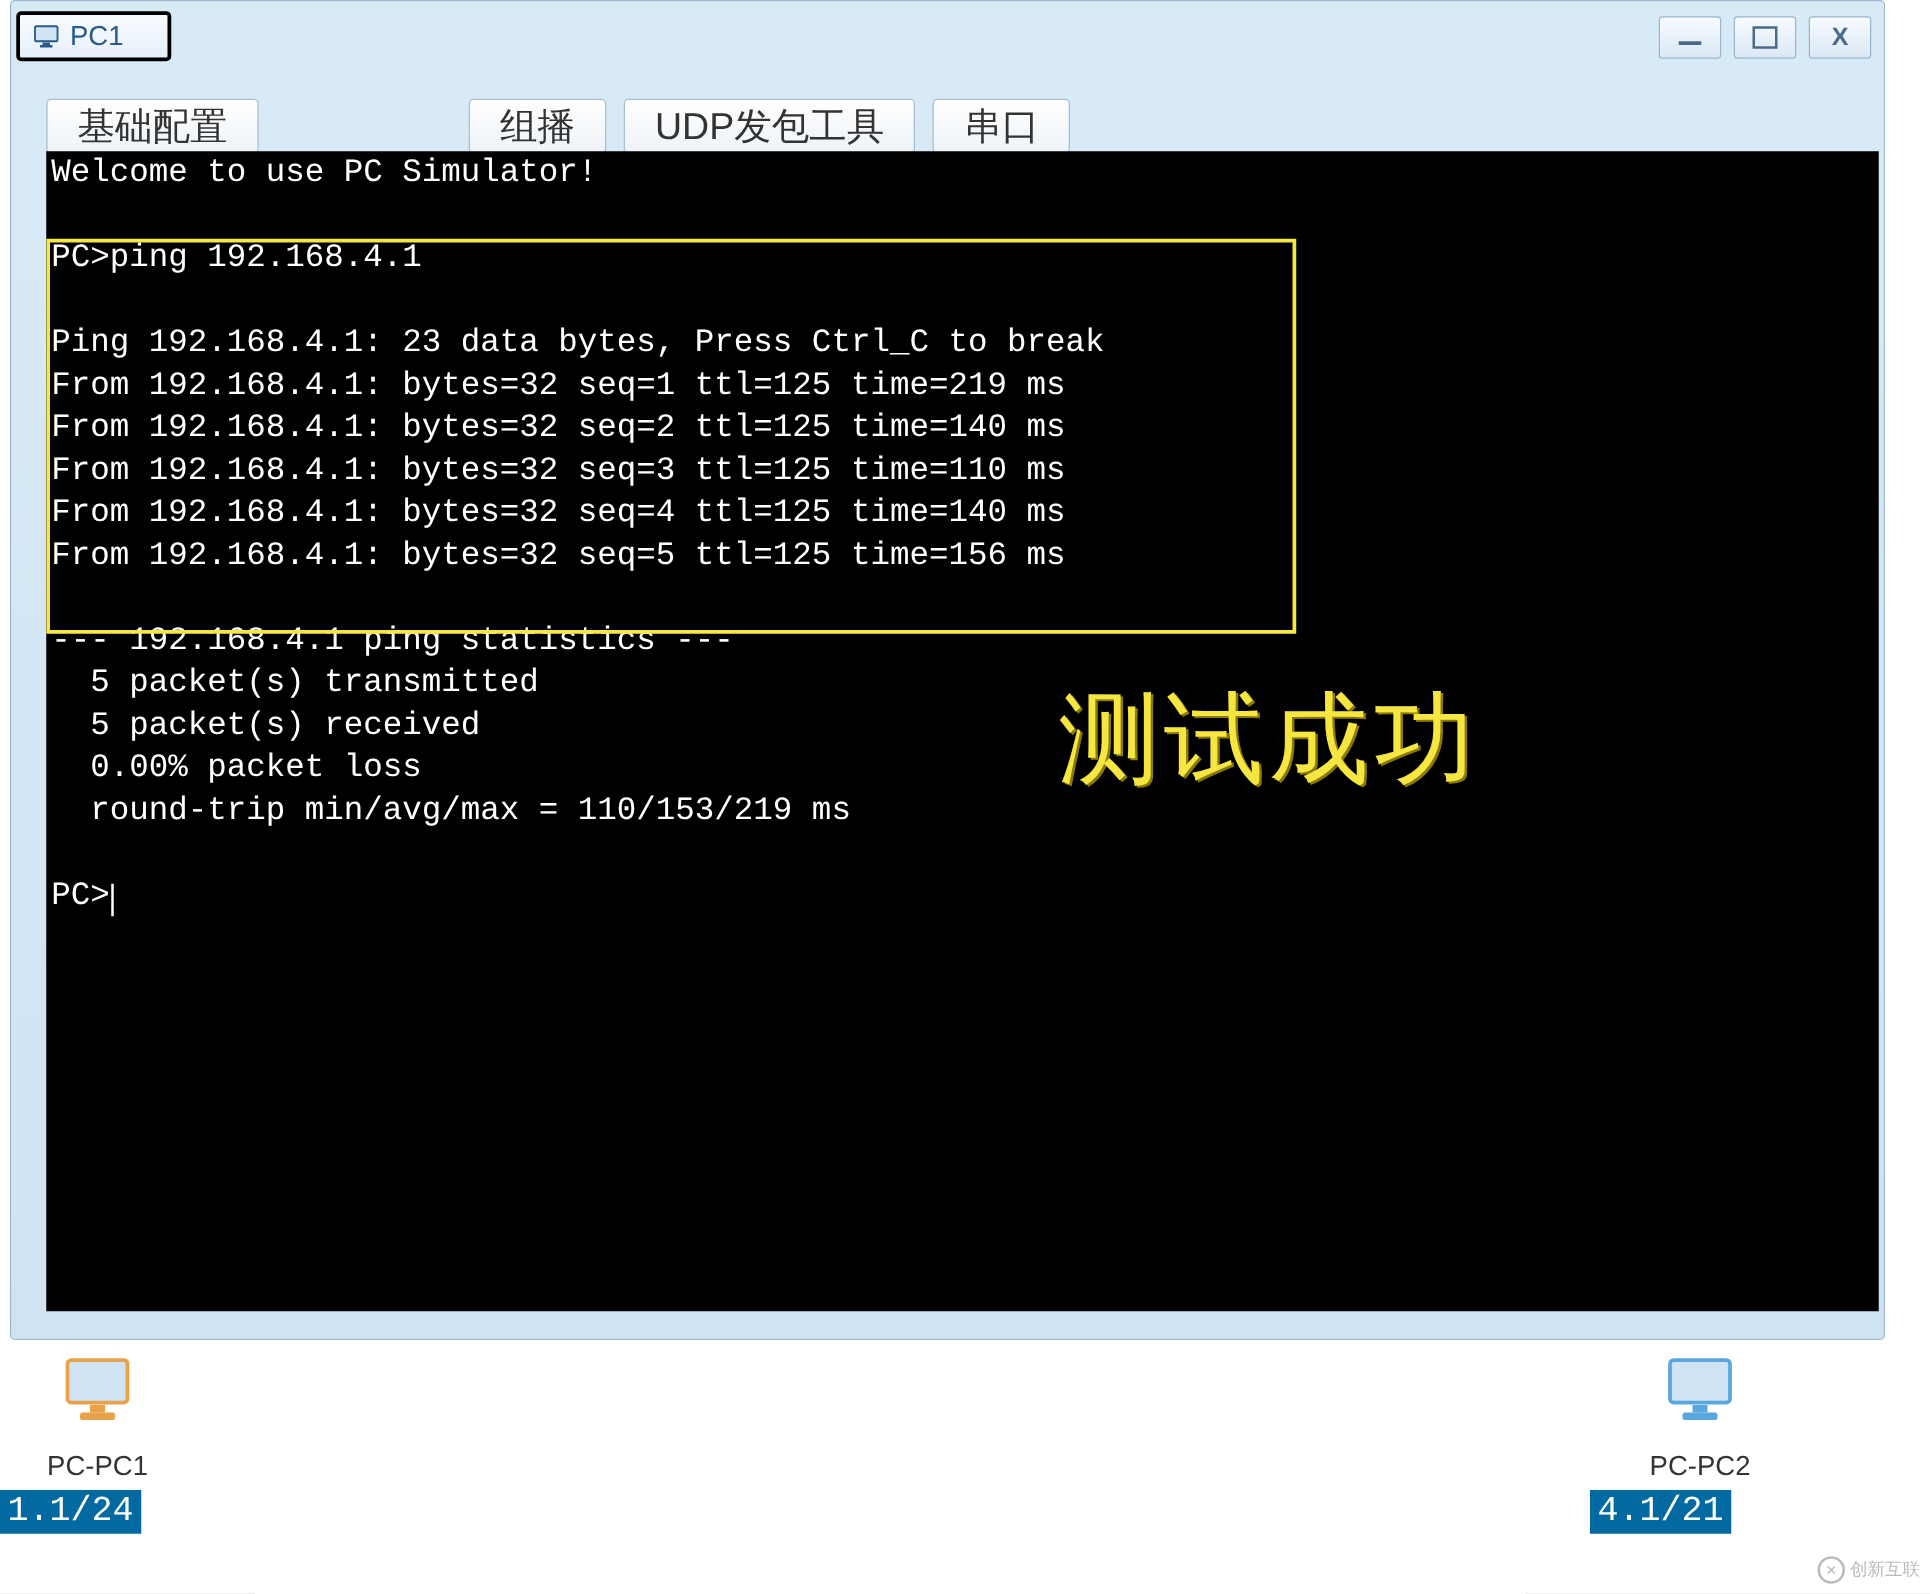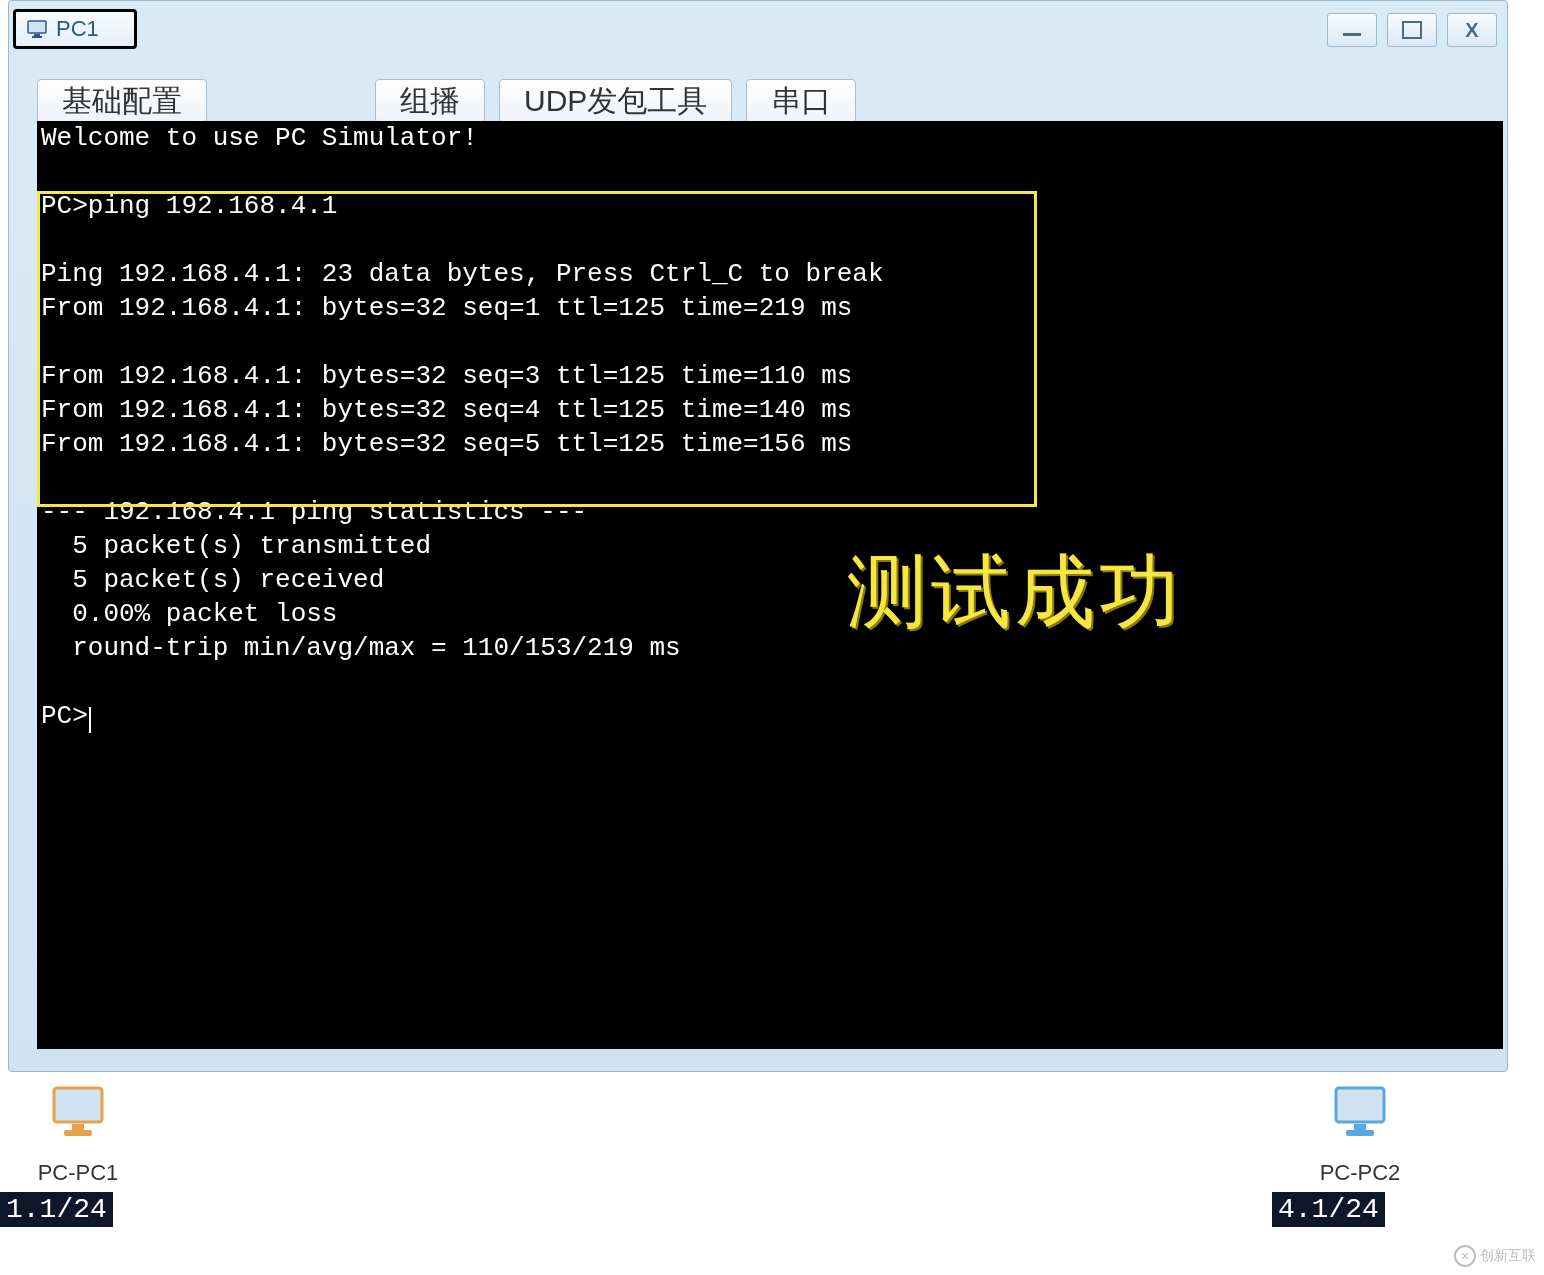--- a/index.html
+++ b/index.html
@@ -21,21 +21,21 @@
   
   .terminal{position:absolute;left:28px;top:120px;width:1466px;height:928px;background:#000;color:#fff;font-family:"Courier New",monospace;font-size:26px;line-height:34px;padding:0 4px;box-sizing:border-box;overflow:hidden;}
   .terminal span{white-space:pre;}
   .hlbox{position:absolute;border:3px solid #f5e642;pointer-events:none;}
   .overlay-text{position:absolute;font-size:80px;font-weight:400;color:#f5e642;letter-spacing:4px;text-shadow:2px 2px 0 #8a7a00;}
   .cursor{display:inline-block;width:2px;height:26px;background:#fff;vertical-align:bottom;margin-left:1px;}
   
   .pc-icon{position:absolute;text-align:center;}
   .pc-icon svg{display:block;margin:0 auto;}
   .pc-label{font-size:22px;color:#333;margin-top:20px;}
-  .ip-label{position:absolute;background:#0f172a;color:#fff;font-family:"Courier New",monospace;font-size:28px;padding:2px 6px;}
+  .ip-label{position:absolute;background:#0369a1;color:#fff;font-family:"Courier New",monospace;font-size:28px;padding:2px 6px;}
   .watermark{position:absolute;right:8px;bottom:8px;font-size:14px;color:#bbb;display:flex;align-items:center;gap:4px;}
   .watermark .wm-icon{width:18px;height:18px;border:2px solid #bbb;border-radius:50%;display:flex;align-items:center;justify-content:center;font-size:11px;color:#bbb;}
 </style>
 </head>
 <body>
 
 <div class="canvas">
 
   <div class="window">
     <div class="titlebar">
@@ -73,21 +73,21 @@
           <span>串口</span>
         </div>
     </div>
 
     <div class="terminal">
       <span>Welcome to use PC Simulator!</span><br><br>
       <span>PC&gt;ping 192.168.4.1</span><br>
       <span></span><br>
       <span>Ping 192.168.4.1: 23 data bytes, Press Ctrl_C to break</span><br>
       <span>From 192.168.4.1: bytes=32 seq=1 ttl=125 time=219 ms</span><br>
-      <br>
+      <span>From 192.168.4.1: bytes=32 seq=2 ttl=125 time=140 ms</span><br>
       <span>From 192.168.4.1: bytes=32 seq=3 ttl=125 time=110 ms</span><br>
       <span>From 192.168.4.1: bytes=32 seq=4 ttl=125 time=140 ms</span><br>
       <span>From 192.168.4.1: bytes=32 seq=5 ttl=125 time=156 ms</span><br><br>
       <span>--- 192.168.4.1 ping statistics ---</span><br>
       <span>  5 packet(s) transmitted</span><br>
       <span>  5 packet(s) received</span><br>
       <span>  0.00% packet loss</span><br>
       <span>  round-trip min/avg/max = 110/153/219 ms</span><br><br>
       <span>PC&gt;</span><span class="cursor"></span>
 
@@ -109,20 +109,20 @@
   <div class="ip-label" style="left:0px;top:1192px">1.1/24</div>
 
   <div class="pc-icon" style="left:1310px;top:1086px;width:100px">
     <svg width="60" height="54" viewBox="0 0 60 54">
       <rect x="6" y="2" width="48" height="34" rx="3" fill="#cfe3f3" stroke="#5aa7e0" stroke-width="3"></rect>
       <rect x="24" y="38" width="12" height="6" fill="#5aa7e0"></rect>
       <rect x="16" y="44" width="28" height="6" rx="2" fill="#5aa7e0"></rect>
     </svg>
     <div class="pc-label">PC-PC2</div>
   </div>
-  <div class="ip-label" style="left:1272px;top:1192px">4.1/24</div>
+  <div class="ip-label" style="left:1272px;top:1192px">4.1/21</div>
 
   <div class="watermark">
     <span class="wm-icon">✕</span>
     <span>创新互联</span>
   </div>
 
 </div>
 
 </body></html>

